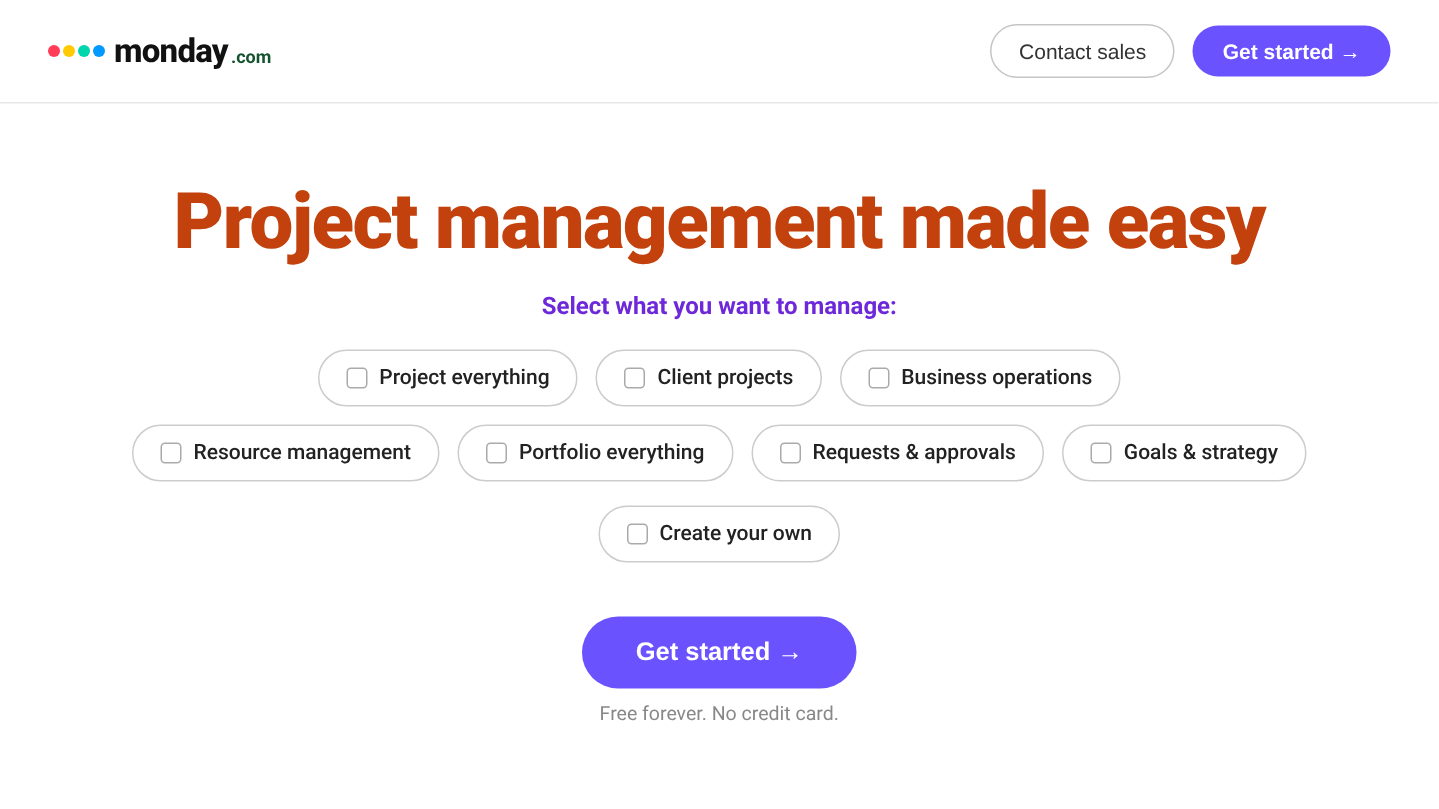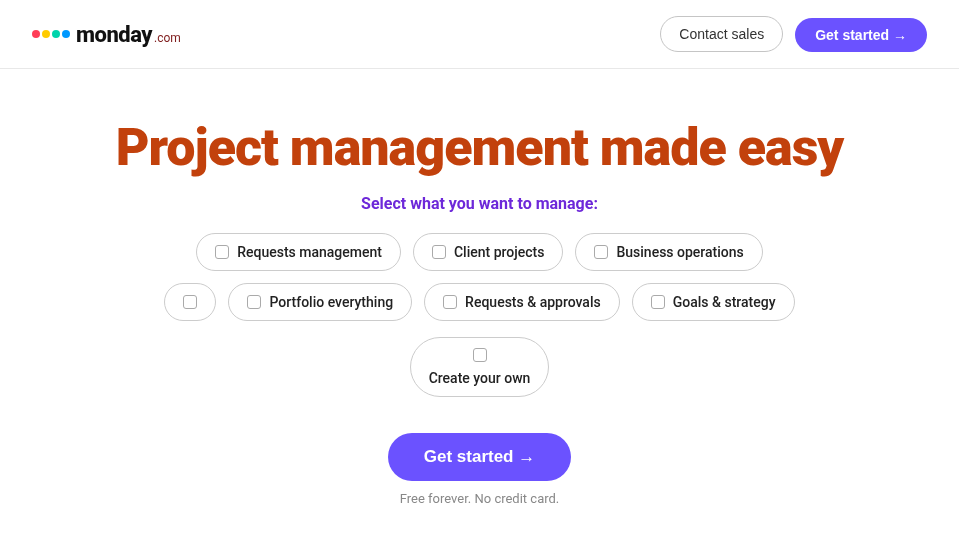--- a/index.html
+++ b/index.html
@@ -45,29 +45,29 @@
 
     .logo-text-monday {
       font-size: 22px;
       font-weight: 800;
       color: #111;
       letter-spacing: -0.5px;
     }
 
     .logo-text-com {
       font-size: 12px;
-      color: #7f1d1d;
-      font-weight: 400;
+      color: #14532d;
+      font-weight: 700;
       align-self: flex-end;
       margin-bottom: 2px;
     }
 
     .header-actions {
       display: flex;
-      align-items: flex-end;
+      align-items: center;
       gap: 12px;
     }
 
     .btn-contact {
       padding: 9px 18px;
       border: 1.5px solid #c5c5c5;
       border-radius: 30px;
       background: transparent;
       color: #333;
       font-size: 14px;
@@ -158,21 +158,20 @@
       height: 14px;
       border: 1.5px solid #aaa;
       border-radius: 3px;
       background: #fff;
       flex-shrink: 0;
     }
 
     
     .option-item.create-own {
       margin-top: 4px;
-      flex-direction: column;
     }
 
     
     .btn-get-started-main {
       margin-top: 24px;
       padding: 14px 36px;
       background: #6b52ff;
       border: none;
       border-radius: 30px;
       color: #fff;
@@ -213,35 +212,36 @@
 
 <main class="main-content">
   <h1 class="main-title">Project management made easy</h1>
   <p class="select-label">Select what you want to manage:</p>
 
   <div class="options-container">
 
     <div class="options-row">
       <div class="option-item">
         <div class="option-checkbox"></div>
-        <span>Requests management</span>
+        <span>Project everything</span>
       </div>
       <div class="option-item">
         <div class="option-checkbox"></div>
         <span>Client projects</span>
       </div>
       <div class="option-item">
         <div class="option-checkbox"></div>
         <span>Business operations</span>
       </div>
     </div>
 
     <div class="options-row">
       <div class="option-item">
         <div class="option-checkbox"></div>
+        <span>Resource management</span>
       </div>
       <div class="option-item">
         <div class="option-checkbox"></div>
         <span>Portfolio everything</span>
       </div>
       <div class="option-item">
         <div class="option-checkbox"></div>
         <span>Requests &amp; approvals</span>
       </div>
       <div class="option-item">

